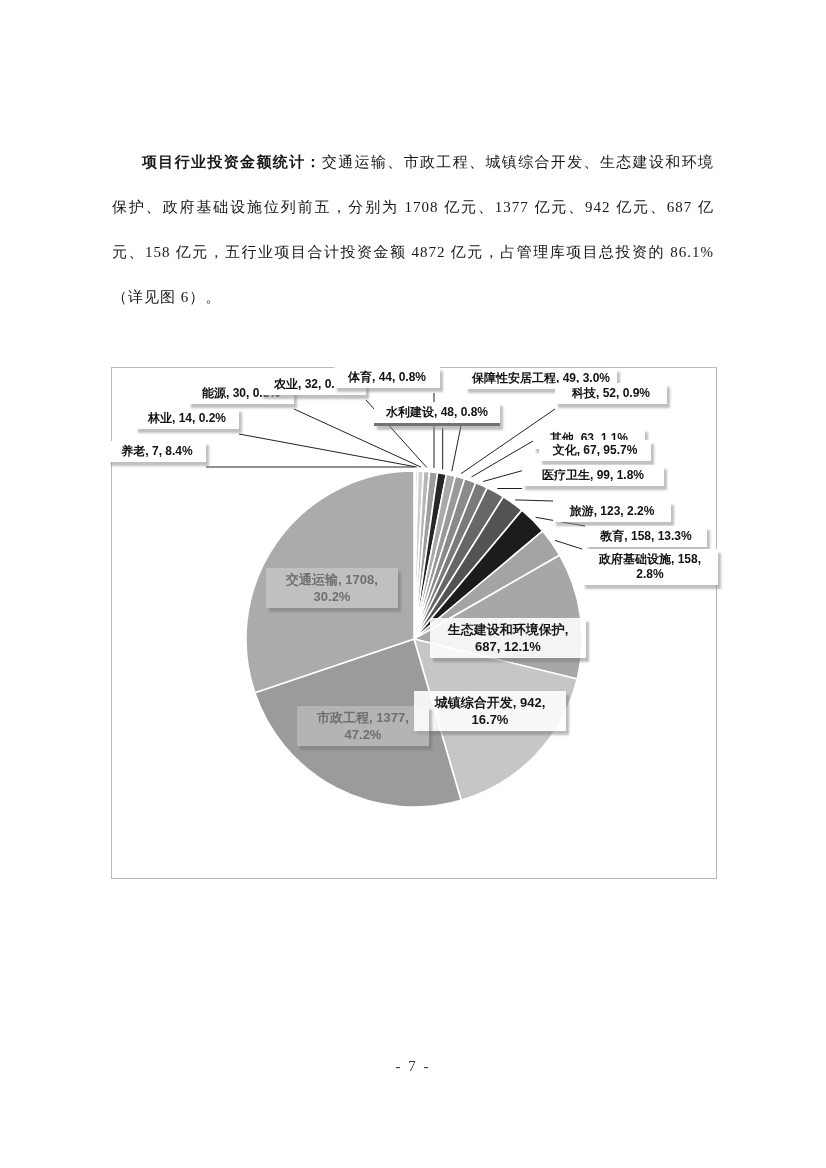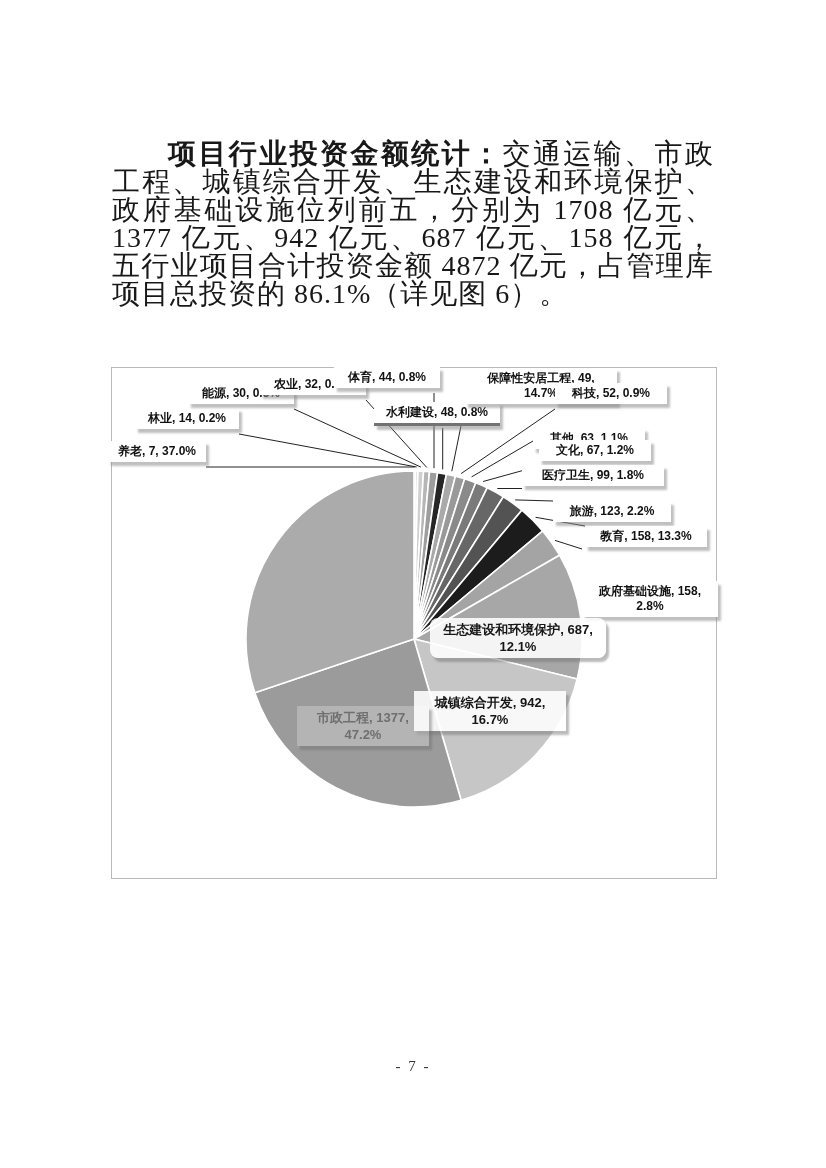--- a/index.html
+++ b/index.html
@@ -4,21 +4,21 @@
 <style>
   html,body{margin:0;padding:0;}
   body{
     width:826px;height:1168px;background:#ffffff;position:relative;
     font-family:"Liberation Serif", serif;color:#1a1a1a;overflow:hidden;
   }
   .page{position:absolute;inset:0;}
   
   .para{
     position:absolute;left:112px;top:140px;width:602px;
-    font-size:28px;line-height:28px;letter-spacing:1px;
+    font-size:15px;line-height:45px;letter-spacing:1px;
     text-align:justify;text-justify:inter-ideograph;margin:0;
     text-indent:2em;color:#181818;
   }
   .para b{font-weight:bold;}
   
   #chart{
     position:absolute;left:111px;top:367px;width:604px;height:510px;
     border:1px solid #b9b9b9;background:#ffffff;
   }
   #chart svg{position:absolute;left:0;top:0;}
@@ -89,34 +89,35 @@
         <line x1="330.7" y1="60.0" x2="330.7" y2="101.4" stroke="#222" stroke-width="1"></line>
         <line x1="353.0" y1="38.0" x2="339.8" y2="103.2" stroke="#222" stroke-width="1"></line>
         <line x1="443.0" y1="41.0" x2="349.1" y2="105.6" stroke="#222" stroke-width="1"></line>
         <line x1="421.0" y1="73.0" x2="359.6" y2="108.9" stroke="#222" stroke-width="1"></line>
         <line x1="427.0" y1="98.0" x2="371.1" y2="113.5" stroke="#222" stroke-width="1"></line>
         <line x1="410.0" y1="120.5" x2="385.3" y2="120.5" stroke="#222" stroke-width="1"></line>
         <line x1="441.0" y1="133.0" x2="403.2" y2="131.9" stroke="#222" stroke-width="1"></line>
         <line x1="473.0" y1="158.0" x2="423.6" y2="149.3" stroke="#222" stroke-width="1"></line>
         <line x1="470.0" y1="181.0" x2="443.0" y2="172.4" stroke="#222" stroke-width="1"></line>
       </svg>
-      <div class="lbl callout" style="left: -4px; top: 73px; width: 98px;">养老, 7, 37.0%</div>
+      <div class="lbl callout" style="left: -4px; top: 73px; width: 98px;">养老, 7, 8.4%</div>
       <div class="lbl callout" style="left: 23px; top: 40px; width: 104px;">林业, 14, 0.2%</div>
       <div class="lbl callout" style="left: 76px; top: 15px; width: 106px;">能源, 30, 0.5%</div>
       <div class="lbl callout" style="left: 148px; top: 6px; width: 106px;">农业, 32, 0.6%</div>
       <div class="lbl callout" style="left: 222px; top: -1px; width: 106px;">体育, 44, 0.8%</div>
       <div class="lbl callout u-line" style="left: 262px; top: 34px; width: 126px;">水利建设, 48, 0.8%</div>
-      <div class="lbl callout" style="left: 353px; top: 0px; width: 152px;">保障性安居工程, 49, 14.7%</div>
+      <div class="lbl callout" style="left: 353px; top: 0px; width: 152px;">保障性安居工程, 49, 3.0%</div>
       <div class="lbl callout" style="left: 443px; top: 15px; width: 112px;">科技, 52, 0.9%</div>
       <div class="lbl callout" style="left: 421px; top: 60px; width: 112px;">其他, 63, 1.1%</div>
-      <div class="lbl callout" style="left: 427px; top: 72px; width: 112px;">文化, 67, 1.2%</div>
+      <div class="lbl callout" style="left: 427px; top: 72px; width: 112px;">文化, 67, 95.7%</div>
       <div class="lbl callout" style="left: 410px; top: 97px; width: 142px;">医疗卫生, 99, 1.8%</div>
       <div class="lbl callout" style="left: 441px; top: 133px; width: 118px;">旅游, 123, 2.2%</div>
       <div class="lbl callout" style="left: 473px; top: 158px; width: 122px;">教育, 158, 13.3%</div>
-      <div class="lbl callout" style="left: 470px; top: 181px; width: 136px; margin-top: 32px;">政府基础设施, 158, 2.8%</div>
-      <div class="lbl inside-light" style="left: 318px; top: 250px; width: 176px; border-radius: 8px;">生态建设和环境保护, 687, 12.1%</div>
+      <div class="lbl callout" style="left: 470px; top: 181px; width: 136px;">政府基础设施, 158, 2.8%</div>
+      <div class="lbl inside-light" style="left: 318px; top: 250px; width: 156px;">生态建设和环境保护, 687, 12.1%</div>
       <div class="lbl inside-light" style="left: 302px; top: 323px; width: 152px;">城镇综合开发, 942, 16.7%</div>
       <div class="lbl inside-dim" style="left: 185px; top: 338px; width: 132px;">市政工程, 1377, 47.2%</div>
+      <div class="lbl inside-dim" style="left: 154px; top: 200px; width: 132px;">交通运输, 1708, 30.2%</div>
     </div>
 
 
   <div class="pageno">- 7 -</div>
 </div>
 
 </body></html>

